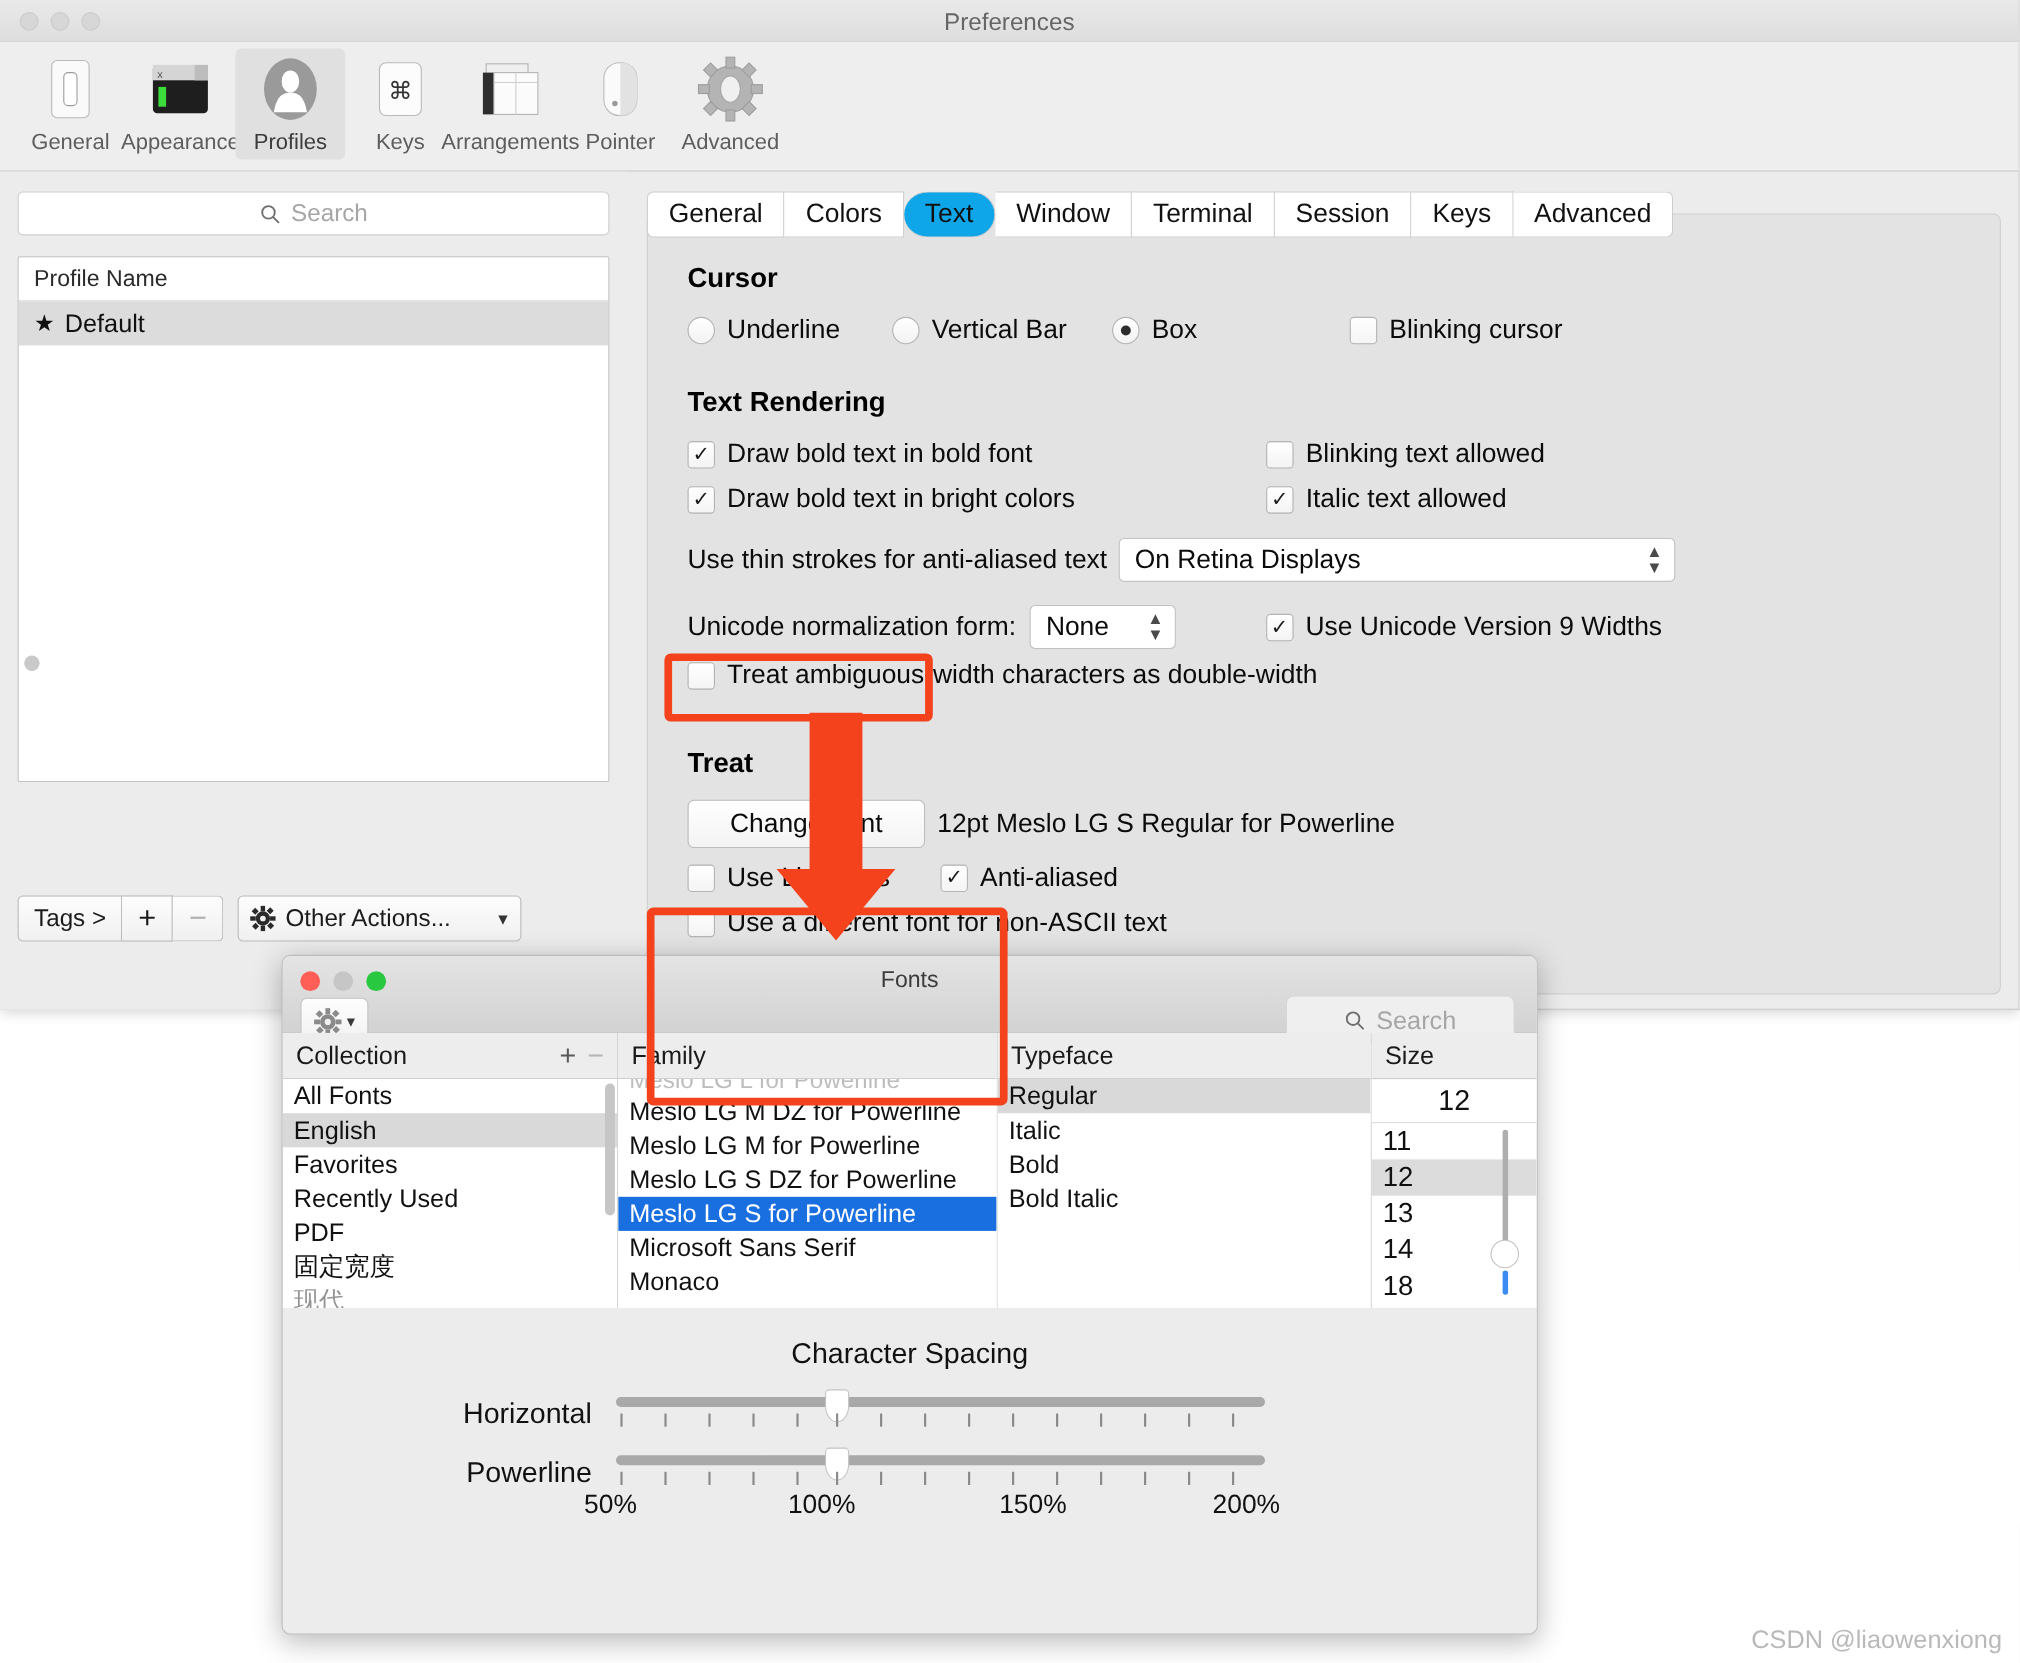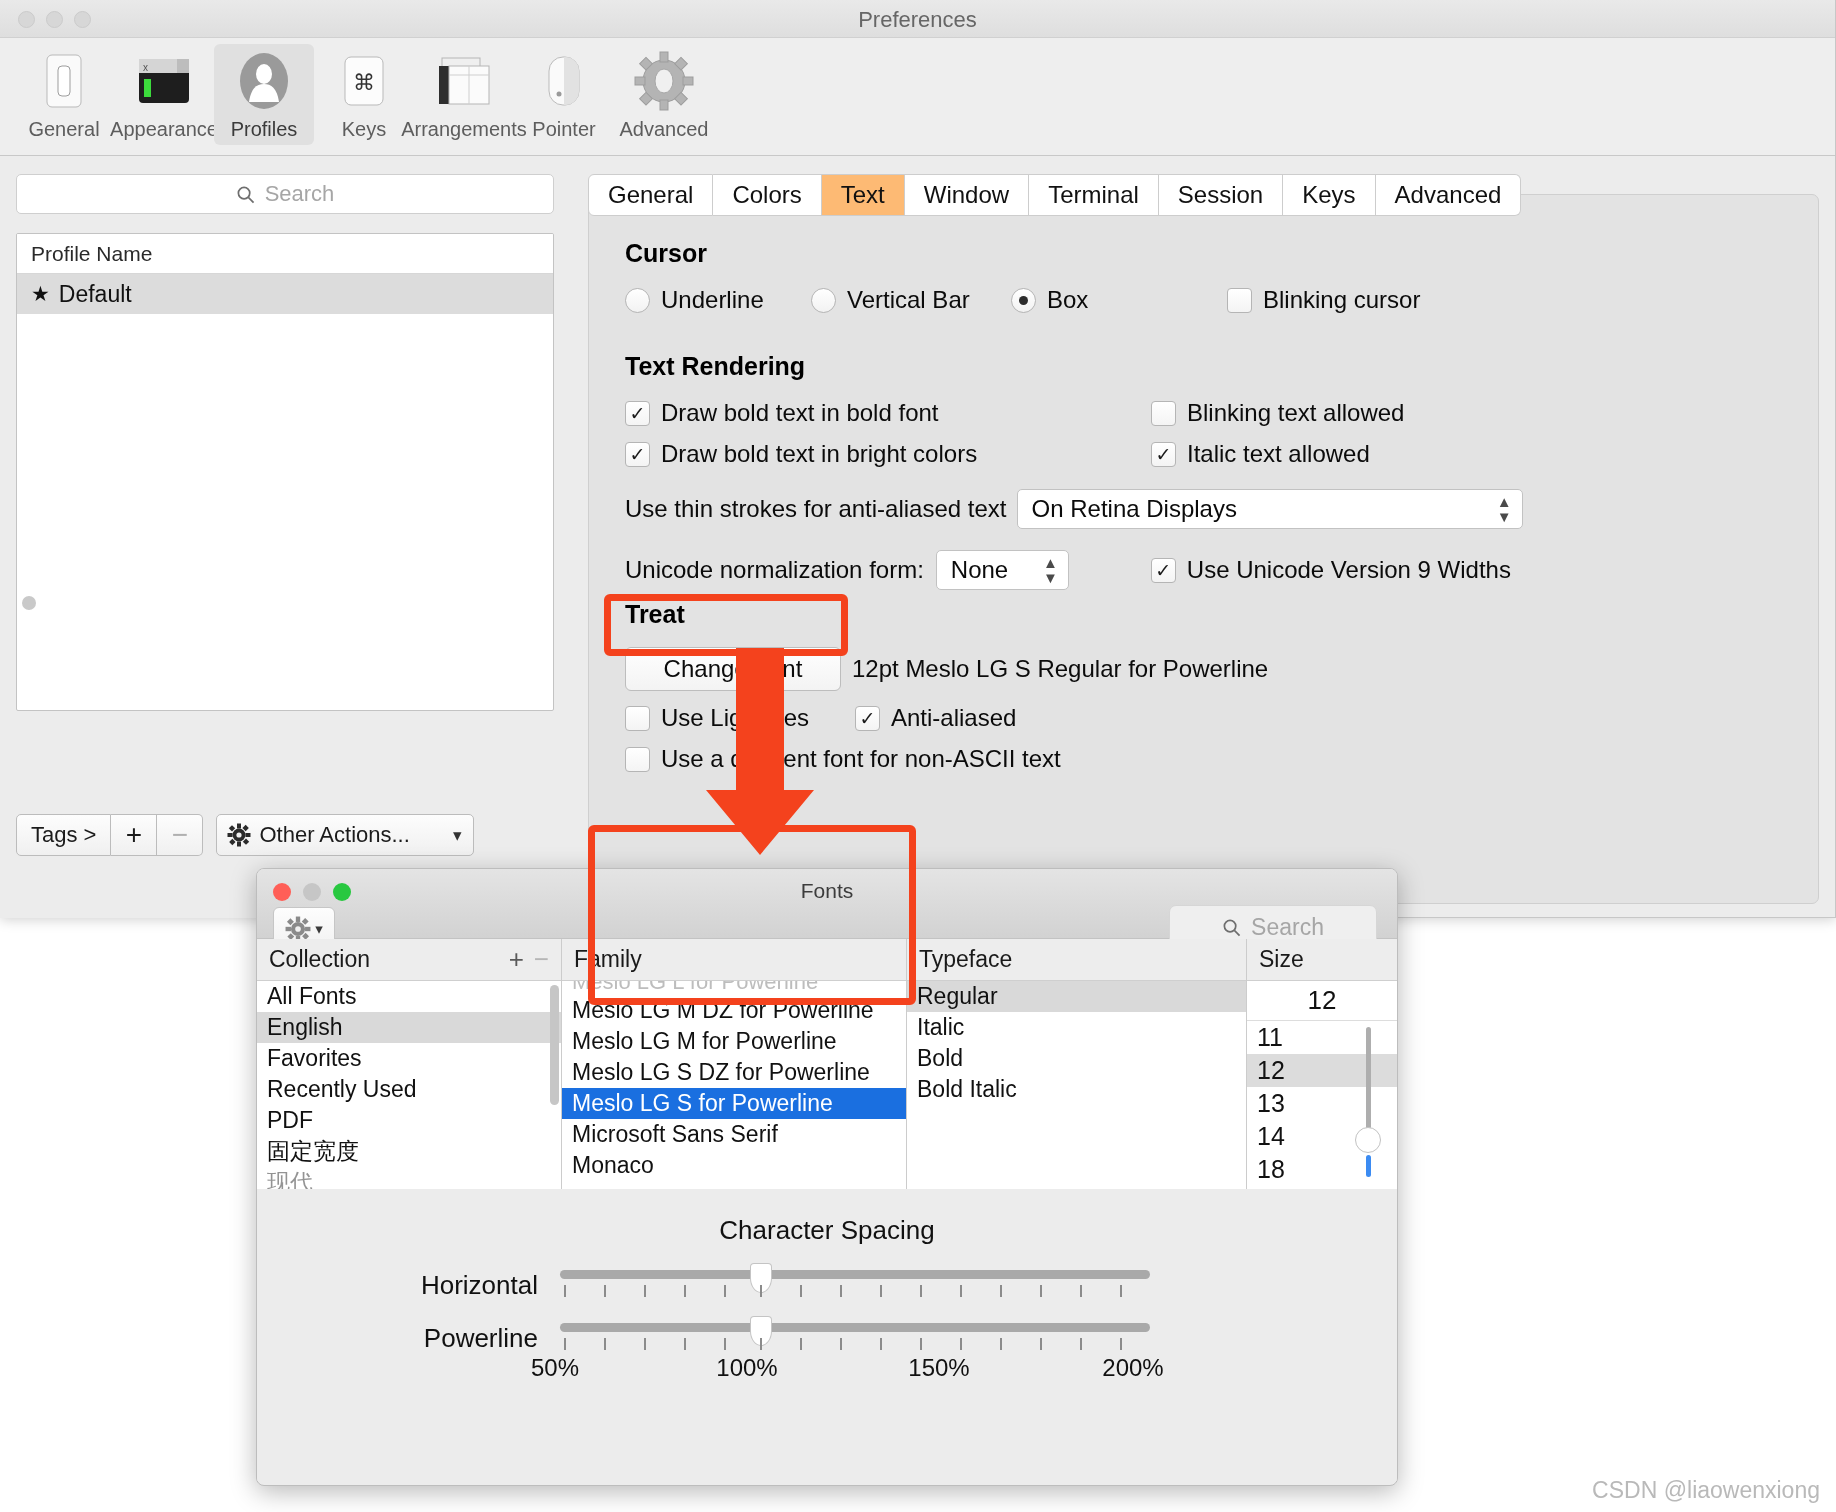--- a/index.html
+++ b/index.html
@@ -103,21 +103,21 @@
   #tabstrip {
     position: absolute; top: 18px; left: 18px; display: flex; z-index: 4;
   }
   .tab {
     height: 42px; padding: 0 19px; display: flex; align-items: center;
     font-size: 24px; color: #111;
     background: #ffffff; border: 1px solid #cdcdcd; border-left: none;
   }
   .tab:first-child { border-left: 1px solid #cdcdcd; border-radius: 6px 0 0 6px; }
   .tab:last-child { border-radius: 0 6px 6px 0; }
-  .tab.sel { background: #fdba74; }
+  .tab.sel { background: #0ea5e9; border-radius: 21px; }
 
   #tabpanel {
     position: absolute; top: 38px; left: 18px; right: 16px; bottom: 14px;
     background: #e3e3e3; border: 1px solid #cfcfcf; border-radius: 7px;
     padding: 44px 0 0 36px;
   }
   .sec-title { font-size: 25px; font-weight: bold; color: #000; margin-bottom: 18px; }
   .row { display: flex; align-items: center; }
 
   .radio {
@@ -457,20 +457,24 @@
             <div class="popup" style="margin-left:12px;width:133px;">
               <span>None</span>
               <span class="arrows">▲<br>▼</span>
             </div>
             <div class="row" style="margin-left:82px;">
               <span class="cb">✓</span>
               <span class="ctl-label">Use Unicode Version 9 Widths</span>
             </div>
           </div>
 
+          <div class="row" style="margin-bottom:52px;">
+            <span class="cb"></span>
+            <span class="ctl-label">Treat ambiguous-width characters as double-width</span>
+          </div>
 
           <div class="sec-title">Treat</div>
           <div class="row" style="margin-bottom:13px;">
             <div class="btn" style="width:216px;justify-content:center;">Change Font</div>
             <span class="ctl-label">12pt Meslo LG S Regular for Powerline</span>
           </div>
 
           <div class="row" style="margin-bottom:13px;">
             <div class="row" style="width:230px;">
               <span class="cb"></span>

